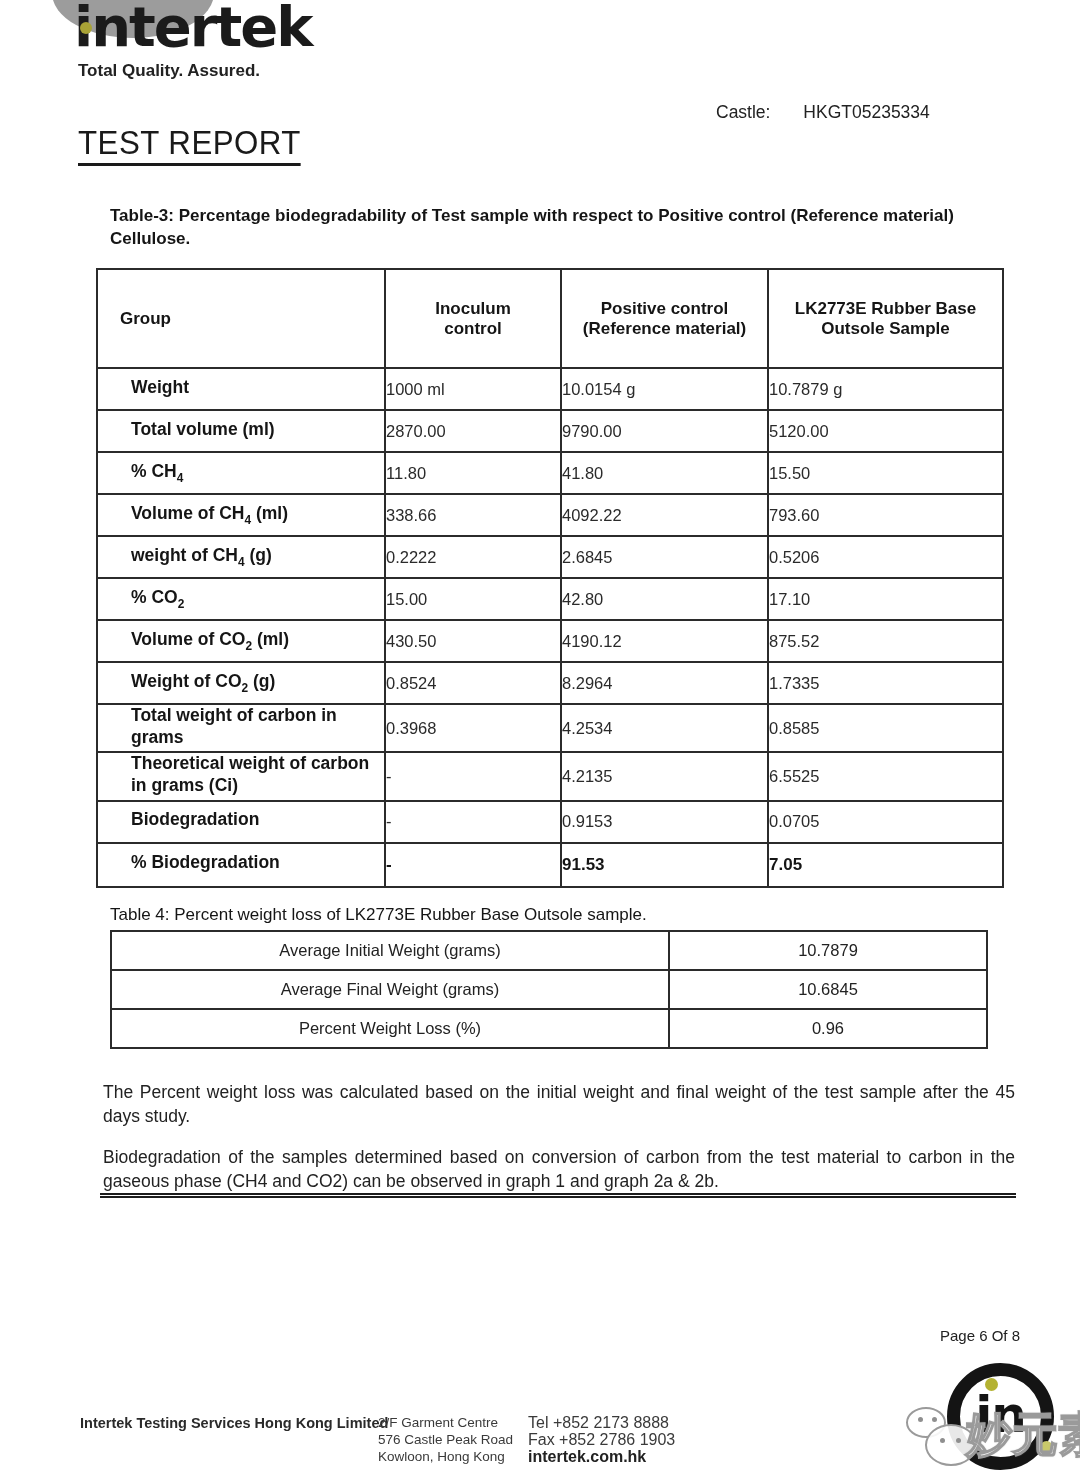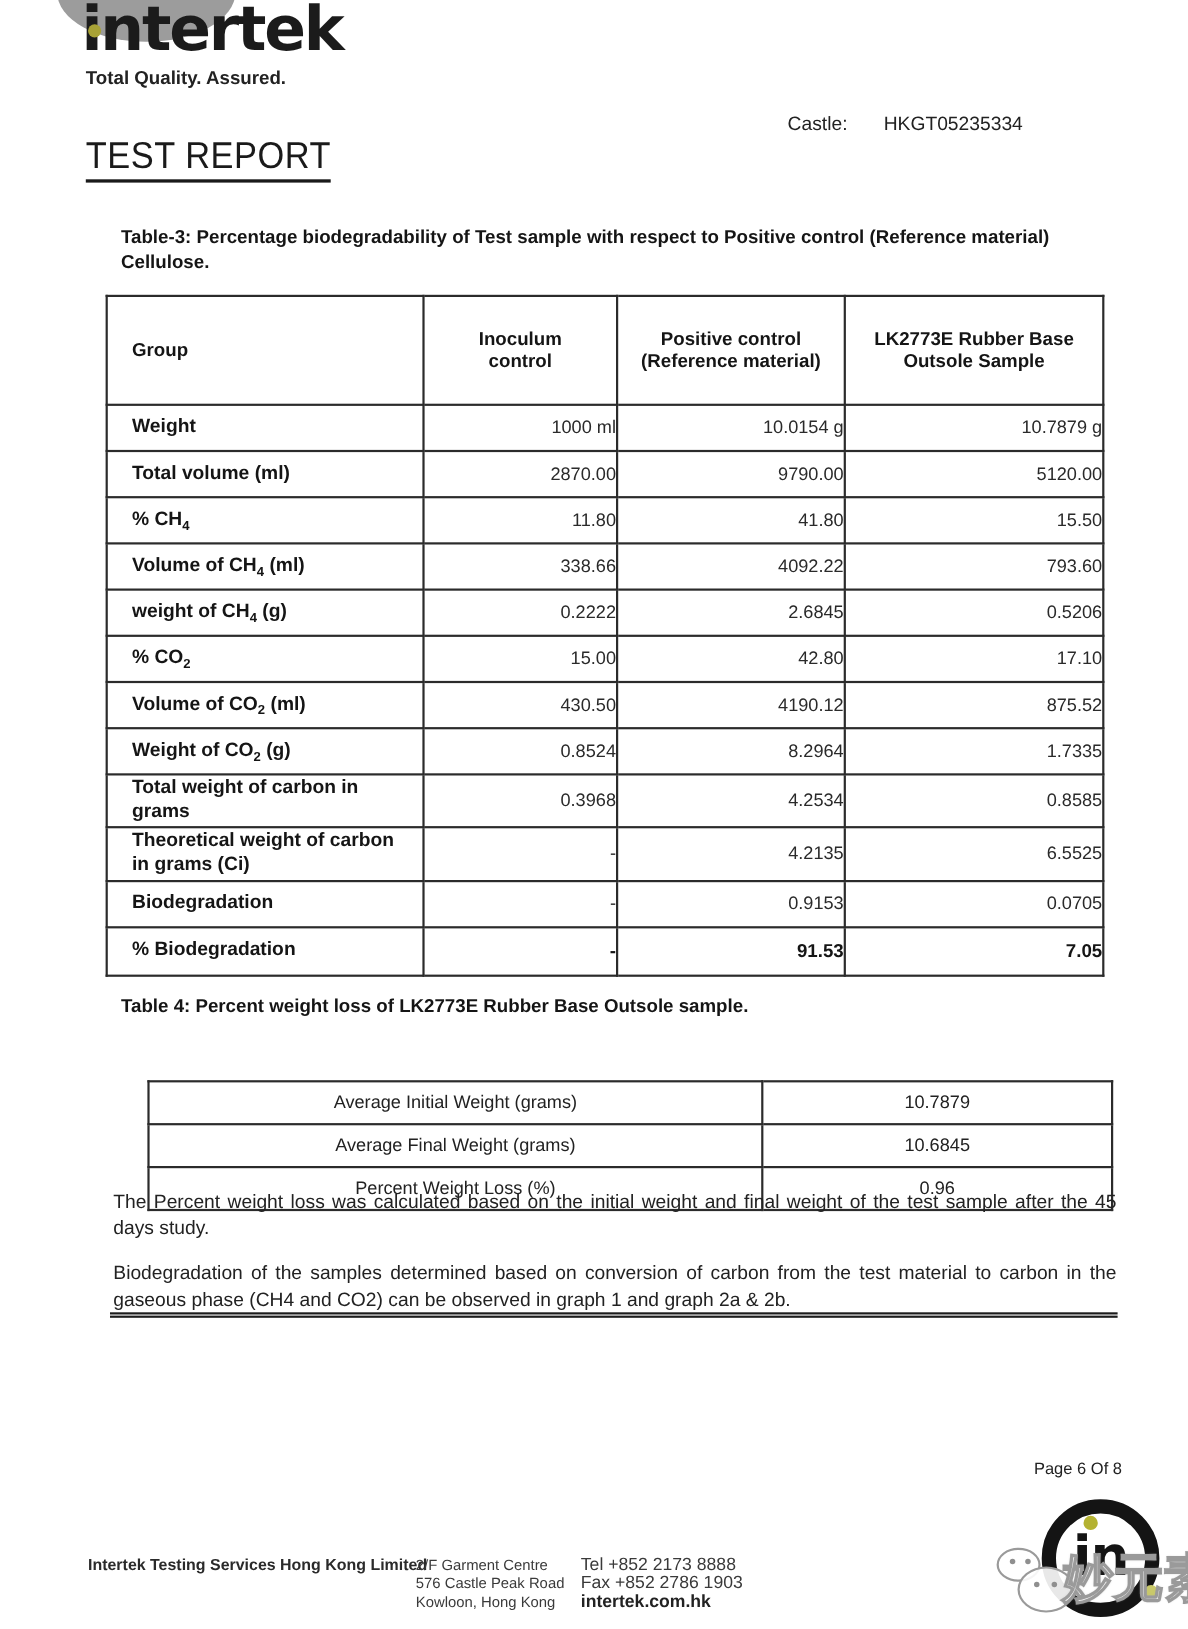--- a/index.html
+++ b/index.html
@@ -69,39 +69,38 @@
   .t3 th {
     font-size: 17px; font-weight: 700; text-align: center;
     vertical-align: middle; color: #151515;
   }
   .t3 th span, .t3 td span { white-space: pre-line; }
   .t3 th.group-h { text-align: left; padding-left: 22px; }
   .t3 tbody tr { height: 42px; }
   .t3 tbody tr.h2 { height: 46px; }
   .t3 td.lbl {
     font-size: 17.5px; font-weight: 700; text-align: left;
-    padding-left: 22px; padding-right: 8px; color: #151515;
+    padding-left: 33px; padding-right: 8px; color: #151515;
     line-height: 1.25; vertical-align: middle;
   }
   .t3 td.val {
-    font-size: 16.5px; text-align: right; vertical-align: middle;
+    font-size: 16.5px; text-align: left; vertical-align: middle;
     color: #2a2a2a;
   }
   .t3 tr.bold-row td.val { font-weight: 700; font-size: 17px; color: #151515; }
   sub { font-size: 0.68em; }
 
   
   .t4-title {
     position: absolute; left: 110px; top: 905px;
-    font-size: 17px; font-weight: 700; color: #151515;
+    font-size: 17px; font-weight: 400; color: #151515;
   }
   .t4 {
-    position: absolute; left: 110px; top: 982px; width: 876px;
+    position: absolute; left: 110px; top: 930px; width: 876px;
     table-layout: fixed;
-    margin-left: 24px;
   }
   .t4 td { border: 2px solid #2b2b2b; height: 39px; vertical-align: middle; }
   .t4 td.lbl { font-size: 16.5px; text-align: center; color: #222; }
   .t4 td.val { font-size: 16.5px; text-align: center; color: #222; border-radius: 18px; }
 
   
   .para {
     position: absolute; left: 103px; width: 912px;
     font-size: 17.5px; line-height: 1.38; text-align: justify; color: #222;
   }

